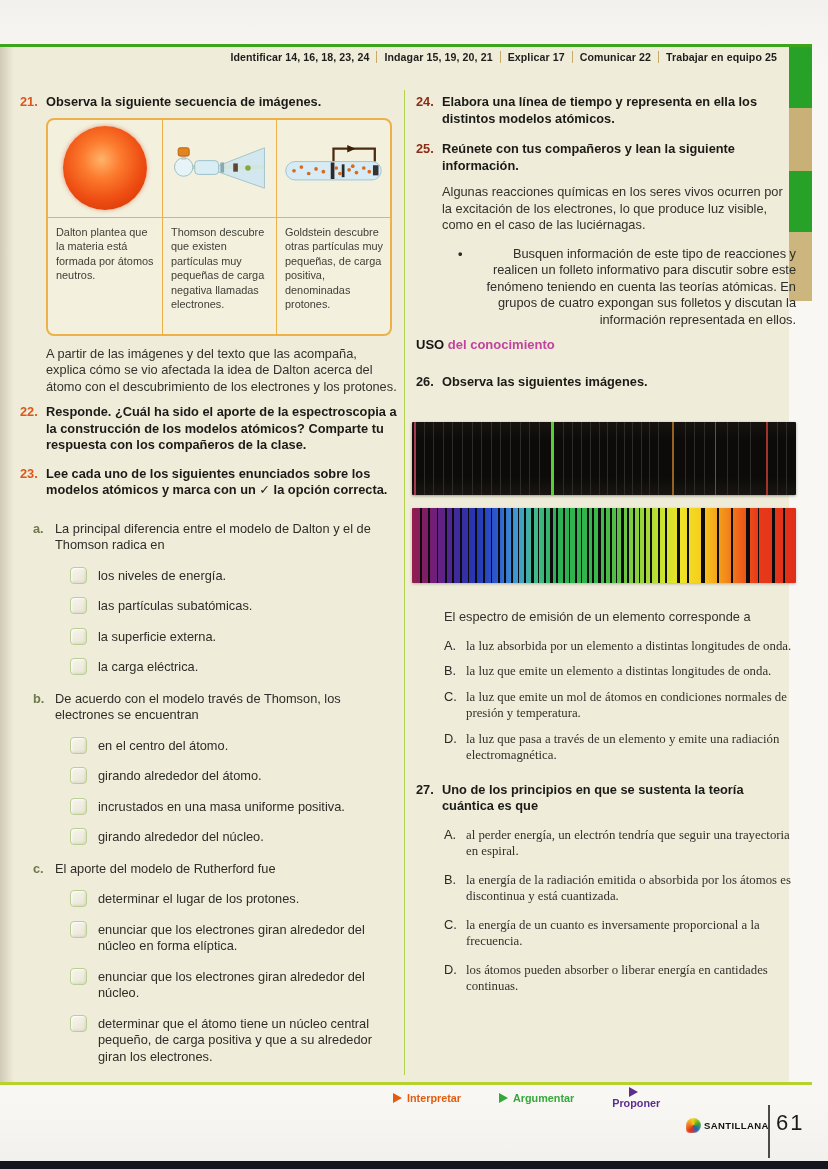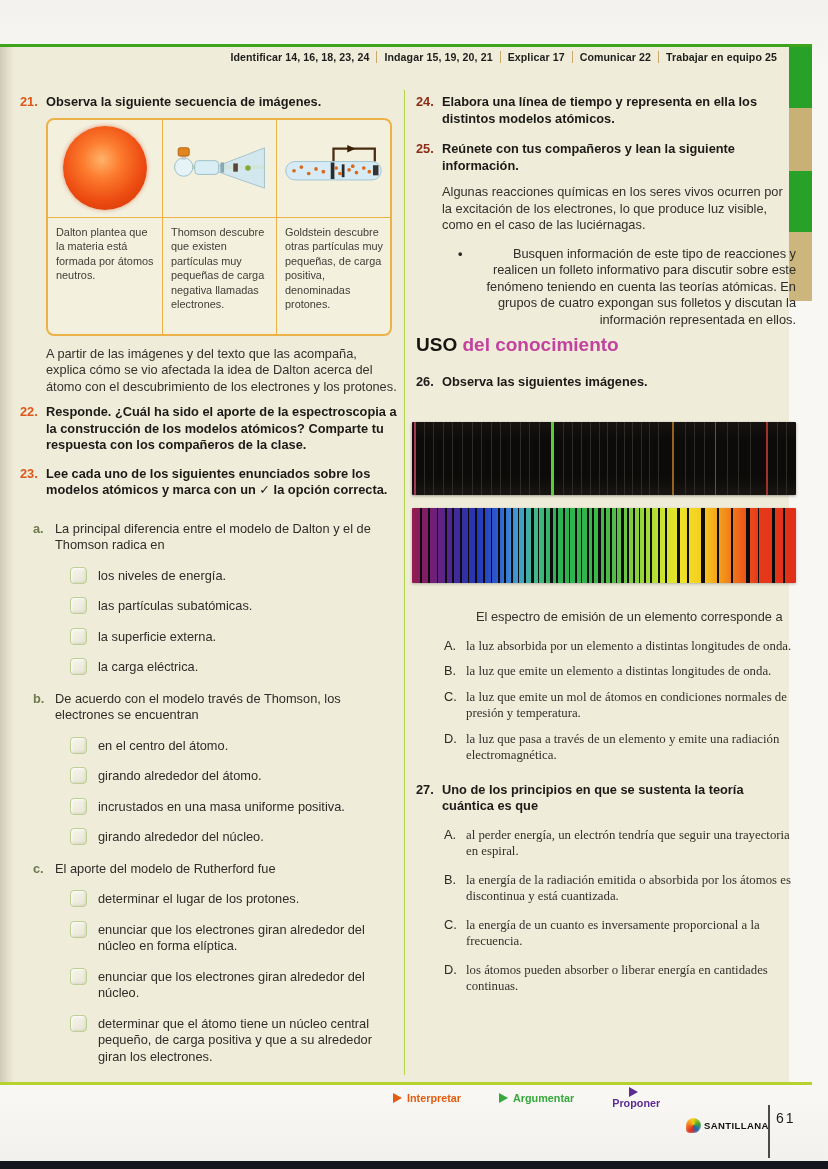--- a/index.html
+++ b/index.html
@@ -67,35 +67,35 @@
   .ptext { flex:1; color:#2e2d28; }
   .opt { display:flex; align-items:flex-start; margin:13px 0 0 50px; }
   .checkbox { flex:none; width:17px; height:17px; margin-right:11px; border-radius:4px;
     border:1.5px solid #bccf93; background:linear-gradient(145deg,#f7f5ec,#e8e5d5);
     box-shadow:inset 1px 1px 2px rgba(255,255,255,.8), inset -1px -1px 2px rgba(120,120,90,.15); }
   .olabel { flex:1; padding-top:1px; }
 
   
   .h-prueba { margin-top:18px; font-size:15.5px; font-weight:700; color:#161512; letter-spacing:.2px; }
   .h-prueba .grn { color:#3aa63c; }
-  .h-uso { margin-top:9px; font-size:19px; font-weight:700; color:#161512; }
+  .h-uso { margin-top:9px; font-size:13px; font-weight:700; color:#161512; }
   .h-uso .mag { color:#c2429e; }
 
   
   .spectrum { position:relative; width:384px; margin-left:-4px; overflow:hidden; border-radius:1px; }
   .spectrum.emission { height:73px; margin-top:32px;
     background:linear-gradient(180deg,#171310 0%, #0c0b09 25%, #0c0b09 75%, #191512 100%);
     box-shadow:0 1px 3px rgba(0,0,0,.35); }
   .spectrum.absorption { height:75px; margin-top:13px;
     background:linear-gradient(90deg,#931b4e 0%, #6e1f7a 6%, #3c2b9e 12%, #2438b4 17%, #2c58cc 22%, #3f97d4 27%, #43b98c 32%, #2db153 38%, #33b44b 46%, #53be46 53%, #8fd23c 59%, #c8e32f 65%, #efe426 70%, #f6cf1f 75%, #f49e1b 80%, #ef6619 85%, #e73a1a 90%, #e02e18 100%);
     box-shadow:0 1px 3px rgba(0,0,0,.25); }
   .sline { position:absolute; top:0; bottom:0; }
 
   .indent { margin-left:28px; }
-  .caption { margin-top:26px; color:#33322c;margin-left:32px; }
+  .caption { margin-top:26px; color:#33322c; }
   .opt2 { display:flex; margin-top:12px; }
   .opt2.tight { margin-top:9px; }
   .olet { flex:none; width:22px; color:#2b2a26; }
   .otext { flex:1; color:#33322c;font-family:Liberation Serif, serif; }
   .bullet-row { display:flex; margin:12px 0 0 16px; }
   .bdot { flex:none; width:14px; font-weight:700; color:#2e2d28; }
   .btext { flex:1;text-align:right; }
 
   
   .rule-bottom { position:absolute; left:0; top:1082px; width:812px; height:2.5px; background:#b6d22e; }
@@ -107,21 +107,21 @@
   .fskill.interpretar { color:#e45c0e; }
   .fskill.argumentar  { color:#35a83a;align-items:center; }
   .fskill.proponer    { color:#5c2d8f;flex-direction:column; }
 
   .brand { position:absolute; left:686px; top:1118px; display:flex; align-items:center; }
   .logo-circle { width:15px; height:15px; border-radius:50% 50% 50% 4px; margin-right:3px;
     background:conic-gradient(from 210deg, #e03020, #f08020, #f5d010, #48a828, #1868b8, #e03020);
     box-shadow:inset 0 0 2px rgba(255,255,255,.6); }
   .brand-text { font-size:9.5px; font-weight:700; letter-spacing:.4px; color:#111; }
   .pageno-divider { position:absolute; left:768px; top:1105px; width:1.5px; height:53px; background:#4a4a48; }
-  .pageno { position:absolute; left:776px; top:1110px; font-size:14px; letter-spacing:2px; color:#1c1c1c; }
+  .pageno { position:absolute; left:776px; top:1110px; font-size:22px; letter-spacing:2px; color:#1c1c1c; }
 
   .bar-bottom { position:absolute; left:0; top:1161px; width:828px; height:8px; background:#15151d; }
 
   svg .thin { stroke-width:1; }
 </style>
 </head>
 <body>
 
 <div class="sheet">
 

